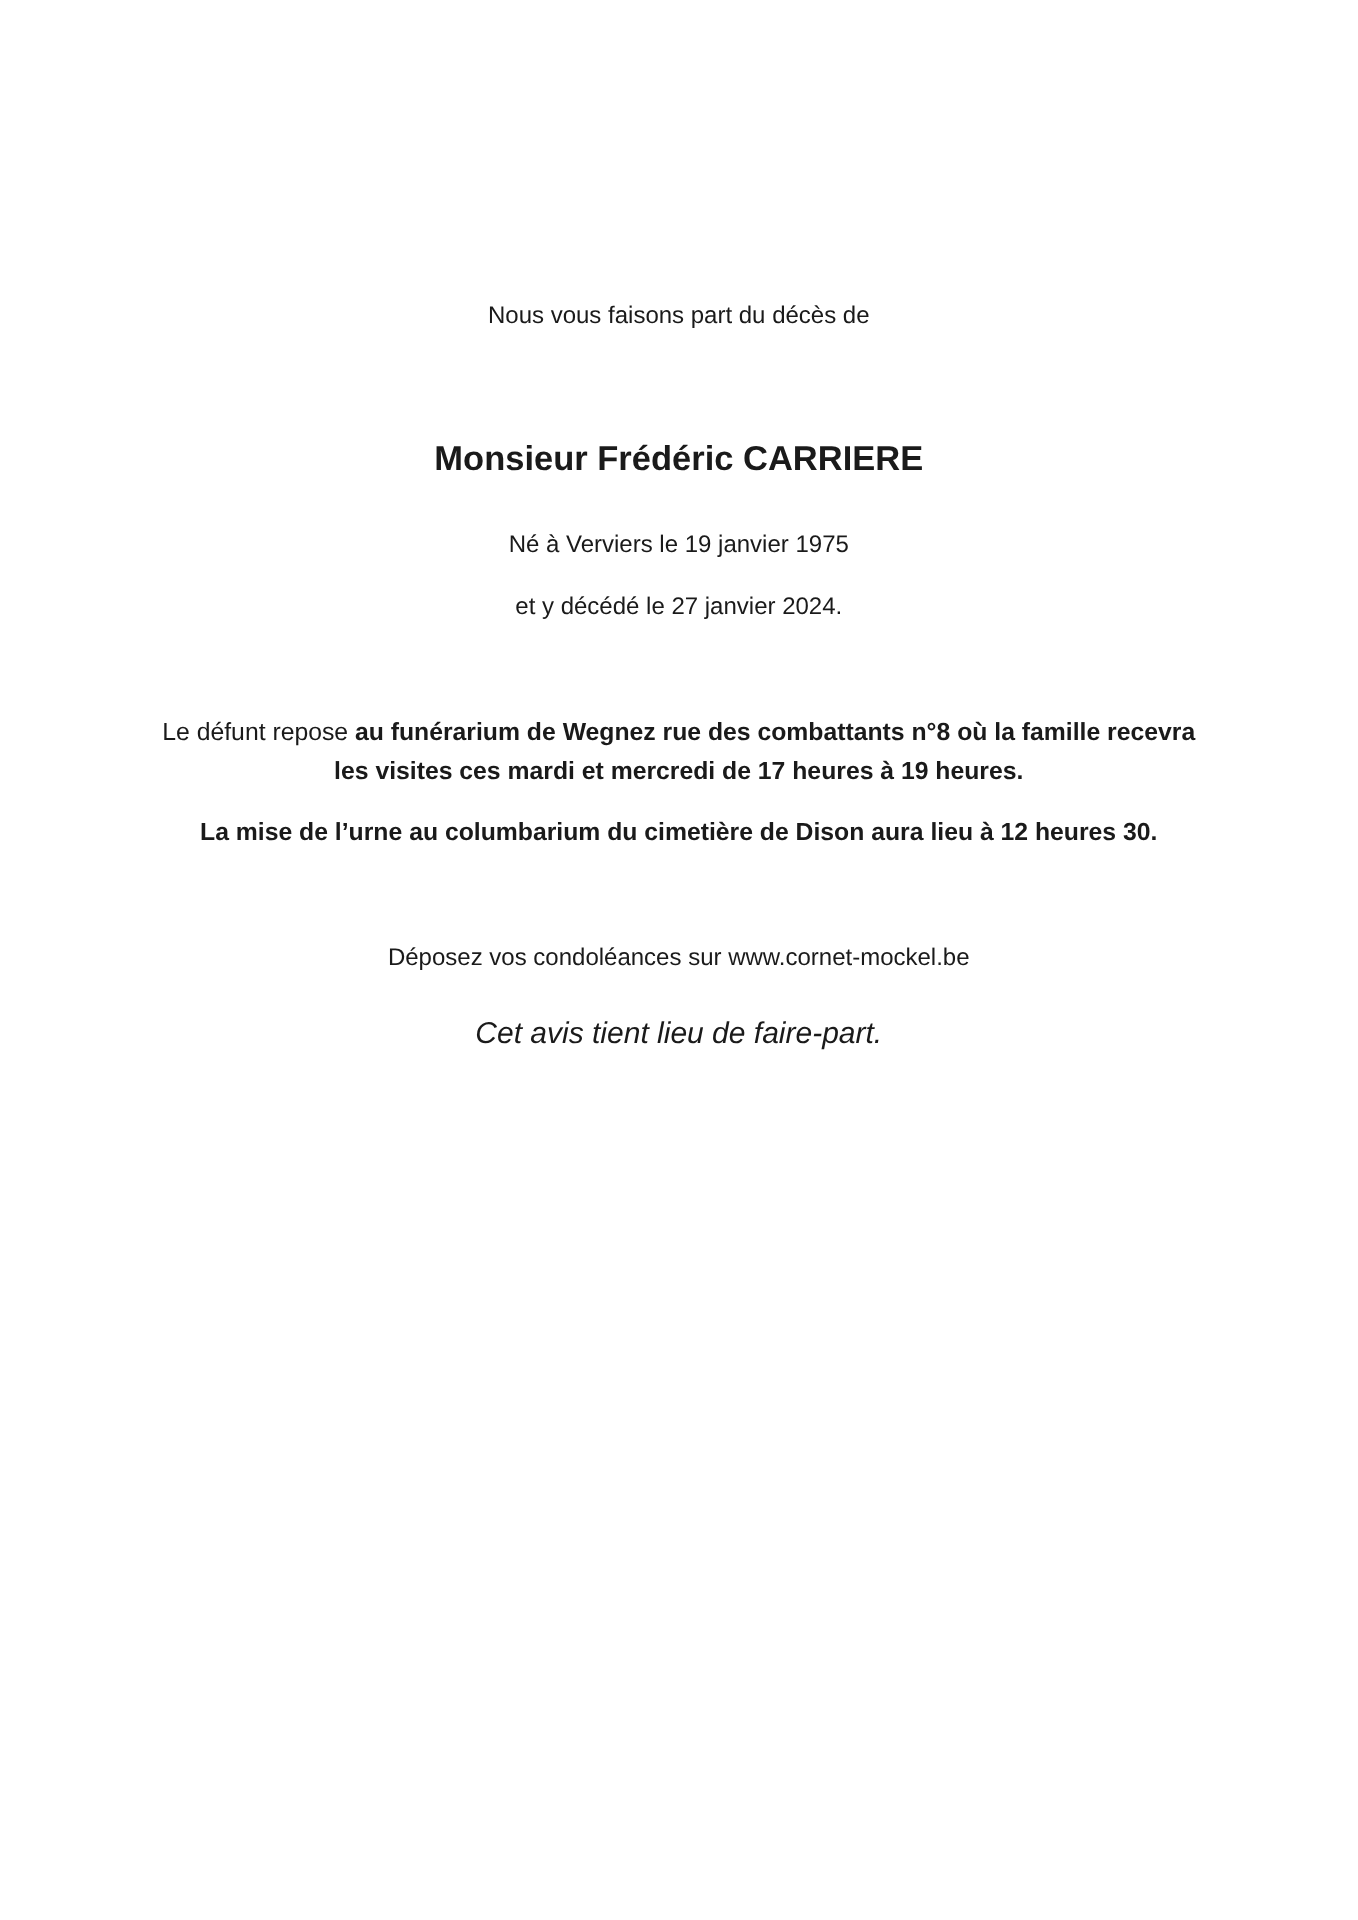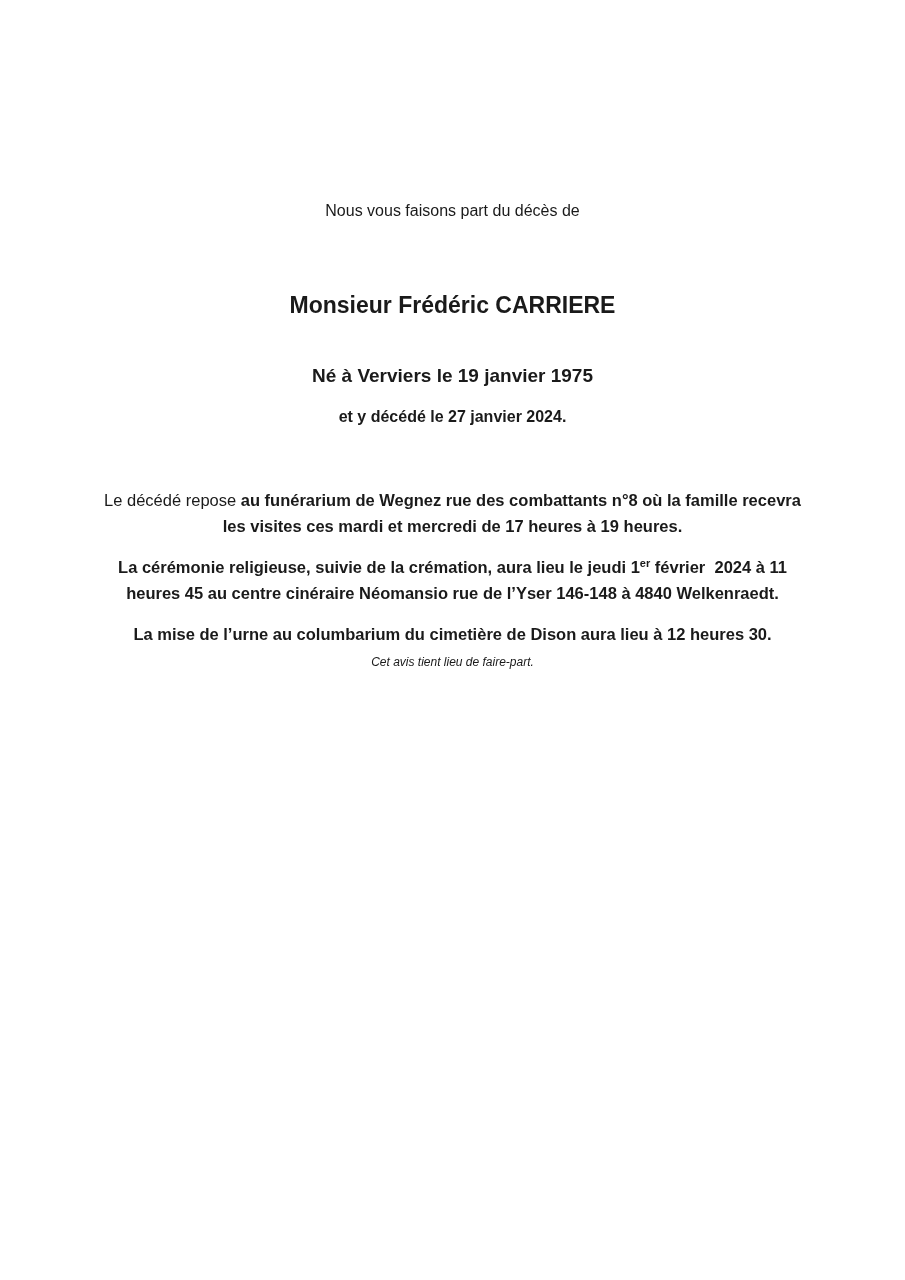--- a/index.html
+++ b/index.html
@@ -34,30 +34,30 @@
   }
   .deceased-name {
     margin: 0;
     margin-top: 68px;
     font-size: 23px;
     line-height: 36px;
     font-weight: 700;
     letter-spacing: 0px;
   }
   .birth-line {
-    margin-top: 44px;
-    font-size: 19px;
+    margin-top: 32px;
+    font-size: 16px;
     line-height: 17px;
-    font-weight: 700;
+    font-weight: 400;
   }
   .death-line {
     margin-top: 24px;
     font-size: 16px;
     line-height: 17px;
-    font-weight: 700;
+    font-weight: 400;
   }
   .body-paragraph {
     font-size: 16.5px;
     line-height: 26px;
     font-weight: 700;
     white-space: pre-wrap;
   }
   .para-repose   { margin-top: 62px; }
   .para-ceremony { margin-top: 15px; }
   .para-urn      { margin-top: 15px; }
@@ -70,44 +70,44 @@
     vertical-align: super;
     line-height: 0;
   }
   .condolences-line {
     margin-top: 62px;
     font-size: 16px;
     line-height: 17px;
     font-weight: 400;
   }
   .notice-line {
-    margin-top: 7px;
-    font-size: 12px;
+    margin-top: 34px;
+    font-size: 20px;
     line-height: 17px;
     font-weight: 400;
     font-style: italic;
   }
 </style>
 </head>
 <body>
 
 <div class="page">
   <div class="content">
 
     <div class="intro-line">Nous vous faisons part du décès de</div>
 
     <h1 class="deceased-name">Monsieur Frédéric CARRIERE</h1>
 
     <div class="birth-line">Né à Verviers le 19 janvier 1975</div>
 
     <div class="death-line">et y décédé le 27 janvier 2024.</div>
 
-    <div class="body-paragraph para-repose"><span class="regular-weight">Le décédé repose </span><span>au funérarium de Wegnez rue des combattants n°8 où la famille recevra les visites ces mardi et mercredi de 17 heures à 19 heures.</span></div>
+    <div class="body-paragraph para-repose"><span class="regular-weight">Le défunt repose </span><span>au funérarium de Wegnez rue des combattants n°8 où la famille recevra les visites ces mardi et mercredi de 17 heures à 19 heures.</span></div>
 
-    <div class="body-paragraph para-ceremony"><span>La cérémonie religieuse, suivie de la crémation, aura lieu le jeudi 1</span><sup class="ordinal">er</sup><span> février  2024 à 11 heures 45 au centre cinéraire Néomansio rue de l’Yser 146-148 à 4840 Welkenraedt.</span></div>
 
     <div class="body-paragraph para-urn">La mise de l’urne au columbarium du cimetière de Dison aura lieu à 12 heures 30.</div>
 
+    <div class="condolences-line">Déposez vos condoléances sur www.cornet-mockel.be</div>
 
     <div class="notice-line">Cet avis tient lieu de faire-part.</div>
 
   </div>
 </div>
 
 </body></html>

